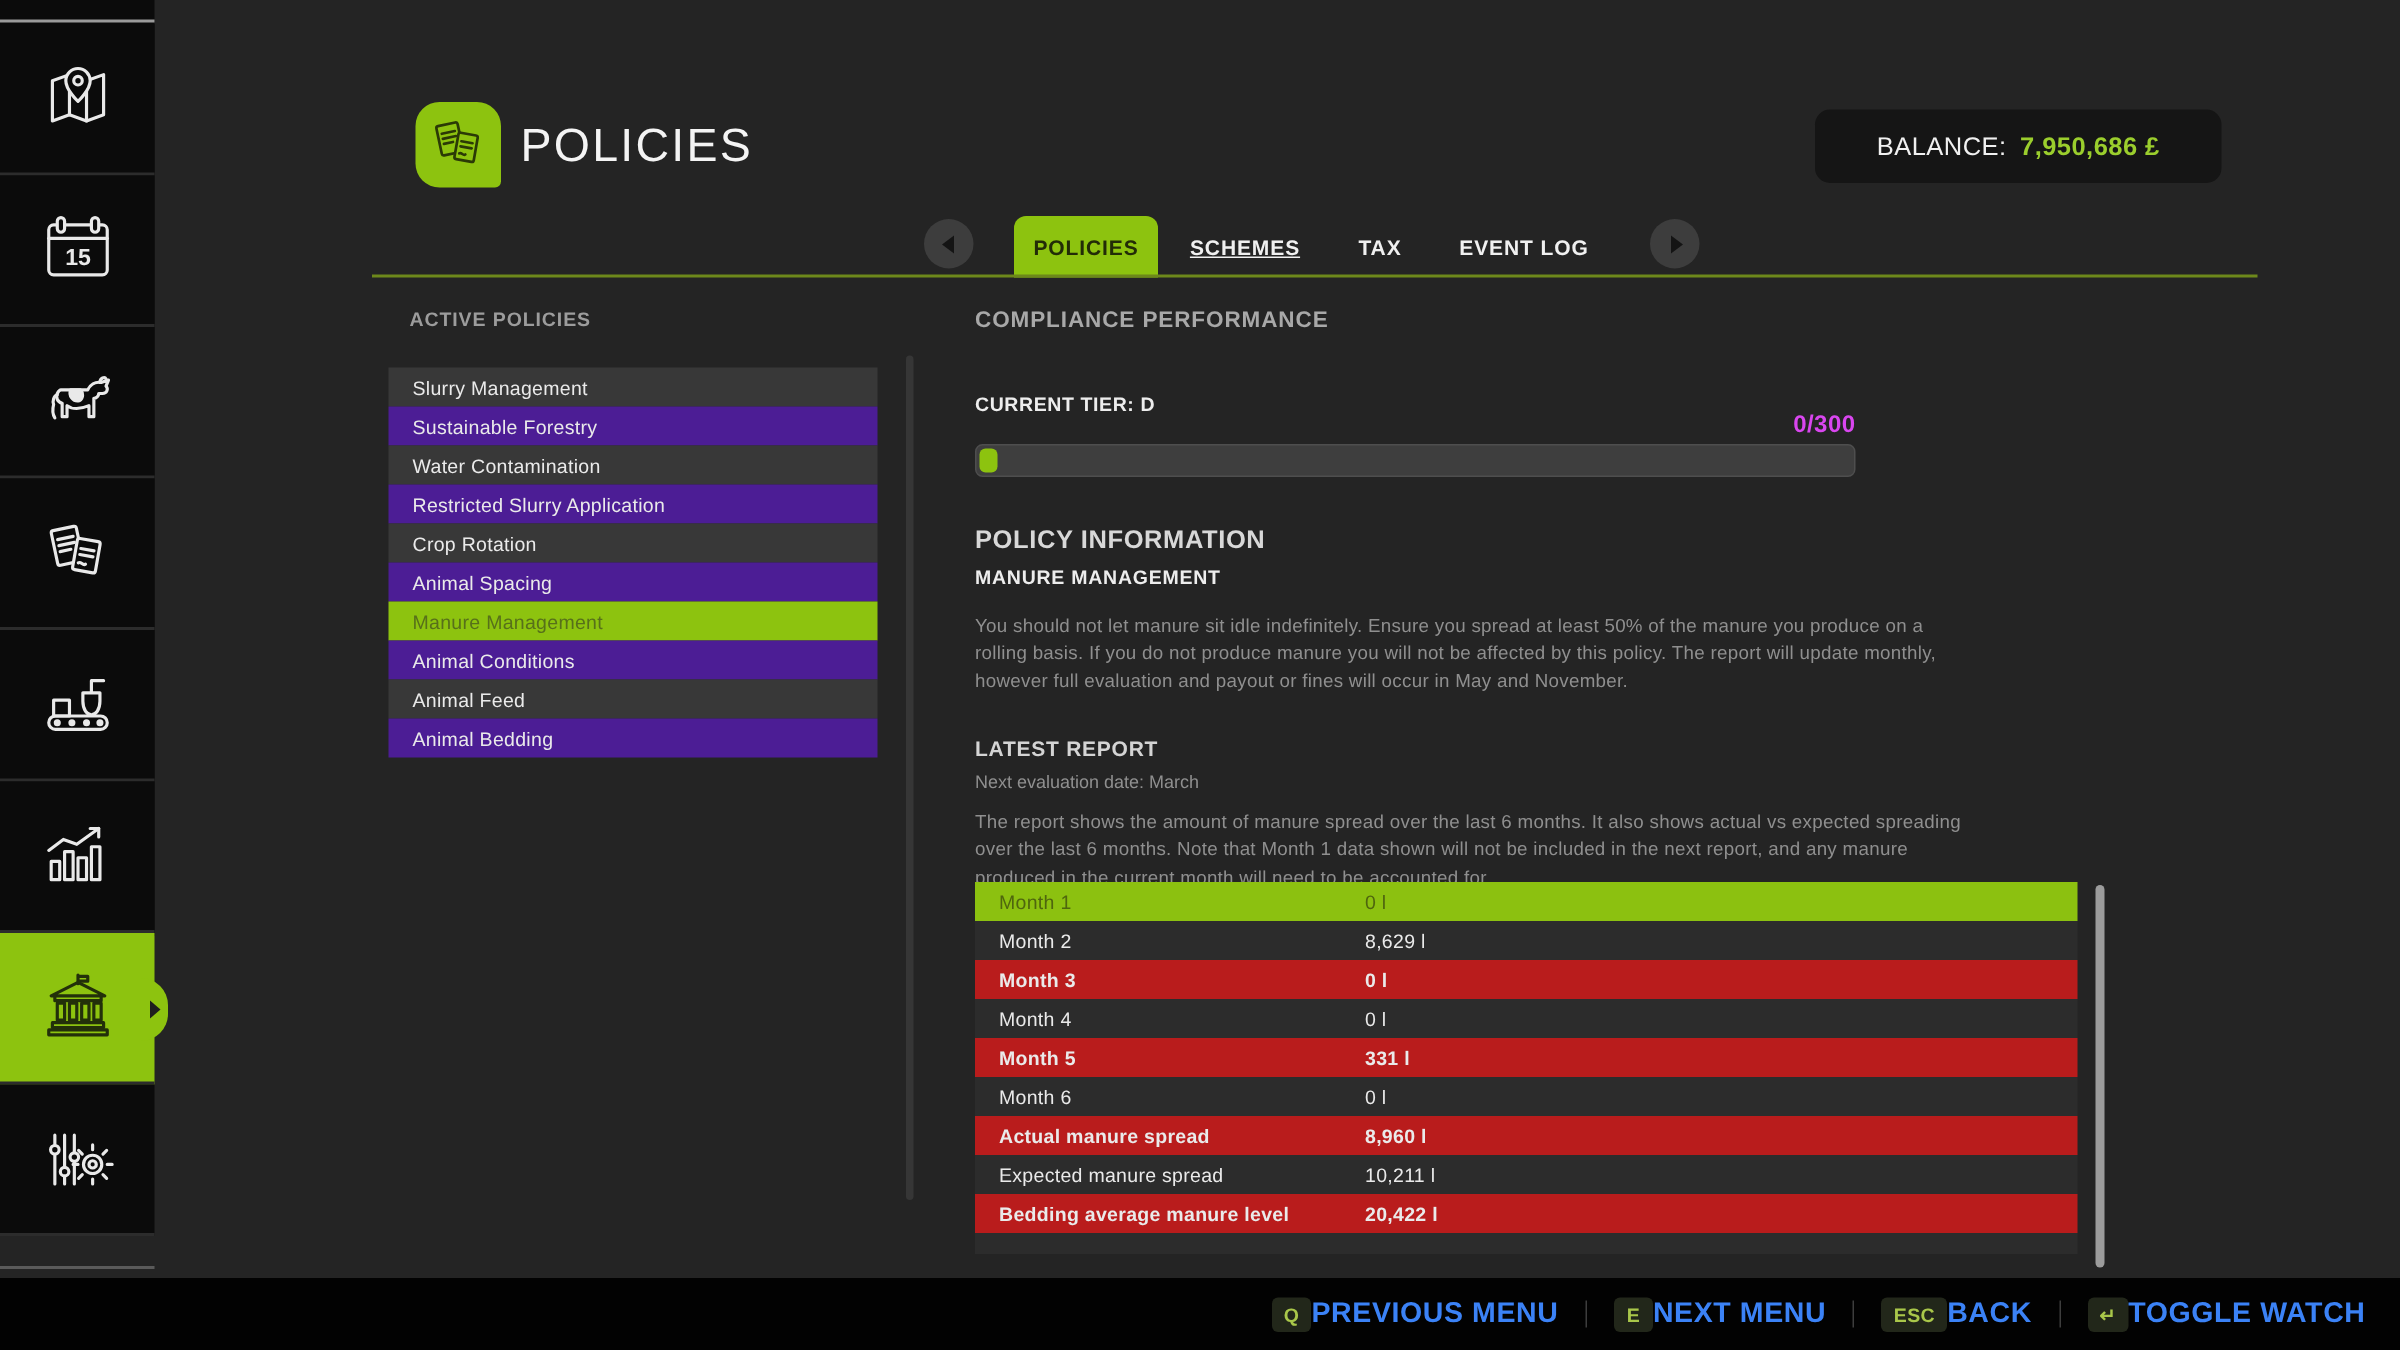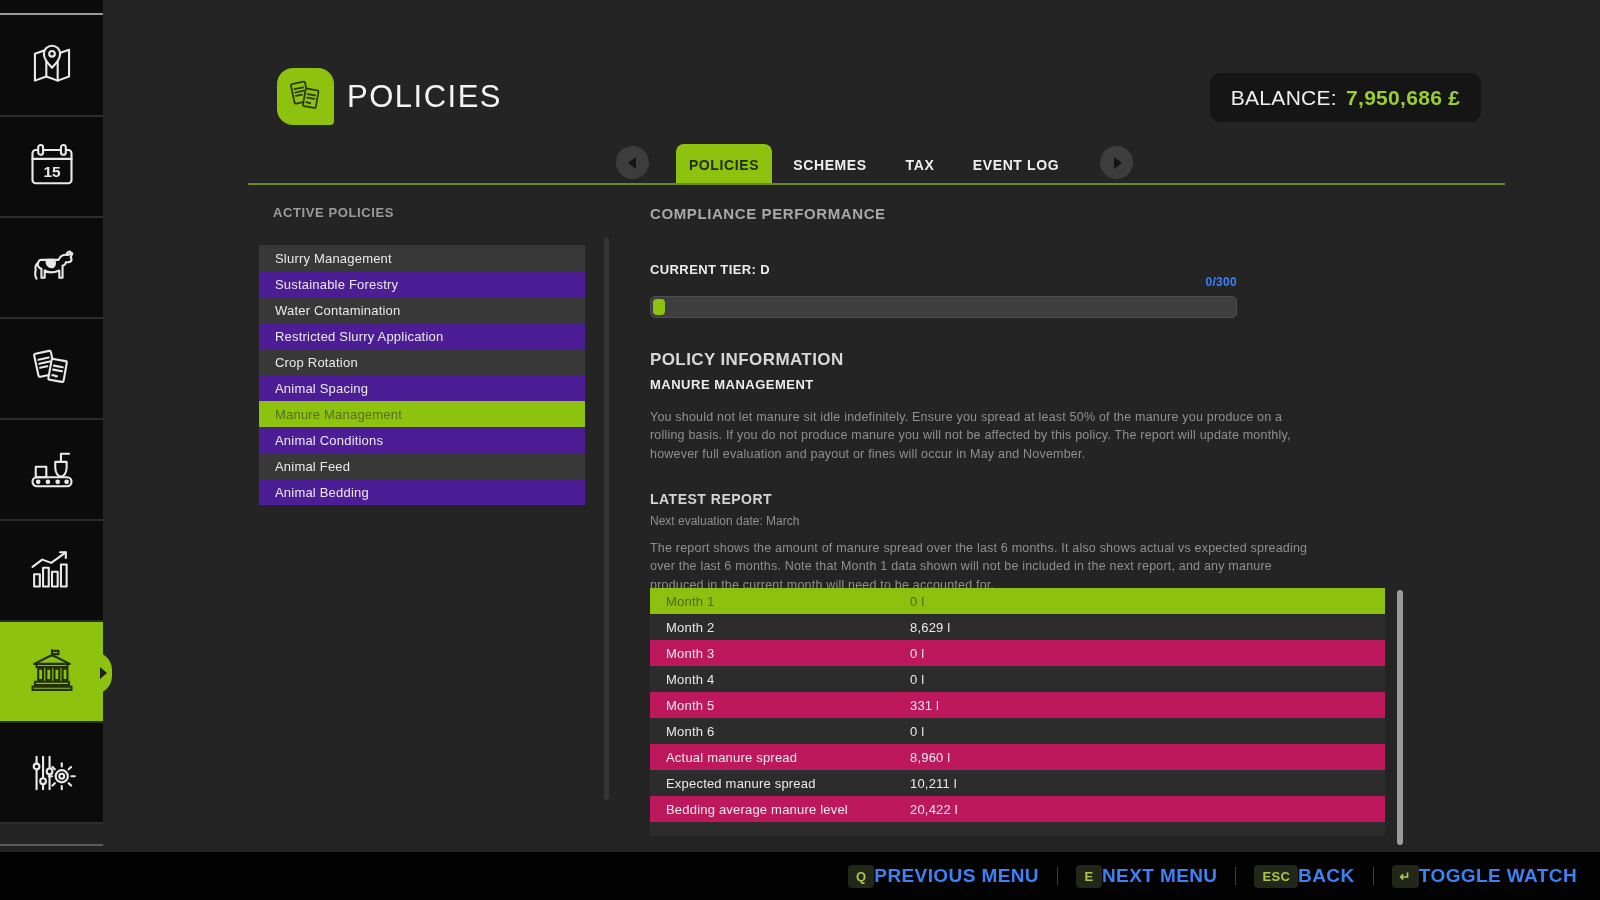--- a/index.html
+++ b/index.html
@@ -16,21 +16,21 @@
   .side-cell.active { background:#8dc30f; }
   .side-cell.active svg { stroke:#23300a; }
   .side-cell.active .bump { position:absolute; right:-9px; top:30px; width:18px; height:42px; background:#8dc30f; border-radius:0 21px 21px 0; }
   .side-cell.active .bump-arrow { position:absolute; right:-4px; top:45px; width:0; height:0; border-top:6px solid transparent; border-bottom:6px solid transparent; border-left:7px solid #1e1e1e; }
   .sidebar .bottomline { position:absolute; left:0; top:844px; width:103px; height:2px; background:#5a5a5a; }
 
   
   .app-icon { position:absolute; left:277px; top:68px; width:57px; height:57px; background:#8dc30f; border-radius:16px 16px 4px 16px; display:flex; align-items:center; justify-content:center; }
   .app-icon svg { width:44px; height:44px; stroke:#2b3a06; stroke-width:2.6; fill:none; stroke-linecap:round; stroke-linejoin:round; }
   .page-title { position:absolute; left:347px; top:79px; font-size:31px; letter-spacing:1.5px; color:#f4f4f4; font-weight:500; }
-  .balance { position:absolute; left:1210px; top:73px; width:271px; height:49px; background:#151515; border-radius:10px; display:flex; align-items:center; justify-content:center; gap:9px; font-size:21px; letter-spacing:.3px; }
+  .balance { position:absolute; left:1210px; top:73px; width:271px; height:49px; background:#151515; border-radius:10px; display:flex; align-items:center; justify-content:center; gap:9px; font-size:17px; letter-spacing:.3px; }
   .balance .lbl { color:#f0f0f0; }
   .balance .val { color:#9bce2d; font-weight:bold; }
 
   
   .nav-arrow { position:absolute; width:33px; height:33px; border-radius:50%; background:#3d3d3d; display:flex; align-items:center; justify-content:center; }
   .nav-arrow .tri { width:0; height:0; border-top:6px solid transparent; border-bottom:6px solid transparent; }
   .nav-arrow.left { left:616px; top:146px; }
   .nav-arrow.left .tri { border-right:8px solid #141414; margin-right:2px; }
   .nav-arrow.right { left:1100px; top:146px; }
   .nav-arrow.right .tri { border-left:8px solid #141414; margin-left:2px; }
@@ -44,38 +44,38 @@
   .policy-list { position:absolute; left:259px; top:245px; width:326px; }
   .policy-item { height:26px; display:flex; align-items:center; padding-left:16px; font-size:13px; color:#eaeaea; letter-spacing:.2px; }
   .policy-item.odd { background:#383838; }
   .policy-item.even { background:#4c1d95; }
   .policy-item.selected { background:#8dc30f; color:#57701a; }
   .list-scrollbar { position:absolute; left:604px; top:237px; width:5px; height:563px; background:#363636; border-radius:3px; }
 
   
   .h-compliance { left:650px; top:205px; font-size:15px; color:#a8a8a8; }
   .tier-label { position:absolute; left:650px; top:262px; font-size:13px; font-weight:bold; color:#ededed; letter-spacing:.4px; }
-  .progress-count { position:absolute; left:650px; top:275px; width:587px; text-align:right; font-size:12px; font-weight:bold; color:#3b82f6; letter-spacing:.3px; }
+  .progress-count { position:absolute; left:650px; top:275px; width:587px; text-align:right; font-size:16px; font-weight:bold; color:#d946ef; letter-spacing:.3px; }
   .progress-track { position:absolute; left:650px; top:296px; width:587px; height:22px; background:#3e3e3e; border:1px solid #4e4e4e; border-radius:5px; }
   .progress-fill { position:absolute; left:2px; top:2px; width:12px; height:16px; background:#8dc30f; border-radius:4px; }
 
   .h-policy-info { position:absolute; left:650px; top:350px; font-size:17px; font-weight:bold; color:#d8d8d8; letter-spacing:.4px; }
   .h-policy-name { position:absolute; left:650px; top:377px; font-size:13px; font-weight:bold; color:#ededed; letter-spacing:.5px; }
   .body-text { position:absolute; left:650px; width:662px; font-size:12.5px; line-height:1.47; color:#8f8f8f; letter-spacing:.2px; }
   .p-desc { top:408px; }
   .h-latest-report { position:absolute; left:650px; top:491px; font-size:14px; font-weight:bold; color:#d4d4d4; letter-spacing:.5px; }
   .p-nextdate { position:absolute; left:650px; top:514px; font-size:12px; color:#8f8f8f; }
   .p-report { top:539px; }
 
   
   .report-table { position:absolute; left:650px; top:588px; width:735px; }
   .t-row { position:relative; height:26px; display:flex; align-items:center; font-size:13px; color:#eaeaea; letter-spacing:.2px; }
   .t-row .c-label { position:absolute; left:16px; }
   .t-row .c-value { position:absolute; left:260px; }
-  .t-row.a { background:#be185d; }
+  .t-row.a { background:#b91c1c;font-weight:bold; }
   .t-row.b { background:#2c2c2c; }
   .t-row.hl { background:#8cc110; color:#4f660e; }
   .t-row.clip { height:14px; background:#2c2c2c; overflow:hidden; }
   .table-scrollbar { position:absolute; left:1397px; top:590px; width:6px; height:255px; background:#9c9c9c; border-radius:3px; }
 
   
   .bottombar { position:absolute; left:0; top:852px; width:1600px; height:48px; background:#020202; display:flex; align-items:center; justify-content:flex-end; padding-right:23px; }
   .hint { display:flex; align-items:center; }
   .hint .key { min-width:26px; height:23px; padding:0 8px; background:#22271a; border-radius:4px; color:#a9c74a; font-size:13px; font-weight:bold; display:flex; align-items:center; justify-content:center; letter-spacing:.3px; }
   .hint .hlabel { color:#3b82f6; font-size:19px; font-weight:bold; letter-spacing:.4px; margin:0 18px 0 0; white-space:nowrap; }
@@ -202,21 +202,21 @@
 
   <div class="balance">
     <span class="lbl">BALANCE:</span>
     <span class="val">7,950,686 £</span>
   </div>
 
   <div class="nav-arrow left">
       <div class="tri"></div>
     </div>
   <div class="tab active" style="left:676px; width:96px;">POLICIES</div>
-  <div class="tab" style="left:780px; width:100px;">SCHEMES</div>
+  <div class="tab" style="left:780px; width:100px;text-decoration:underline;">SCHEMES</div>
   <div class="tab" style="left:870px; width:100px;">TAX</div>
   <div class="tab" style="left:960px; width:112px;">EVENT LOG</div>
   <div class="nav-arrow right">
       <div class="tri"></div>
     </div>
   <div class="tab-underline"></div>
 
   <div class="panel-heading h-active-policies">ACTIVE POLICIES</div>
   <div class="policy-list">
     <div class="policy-item odd">Slurry Management</div>

